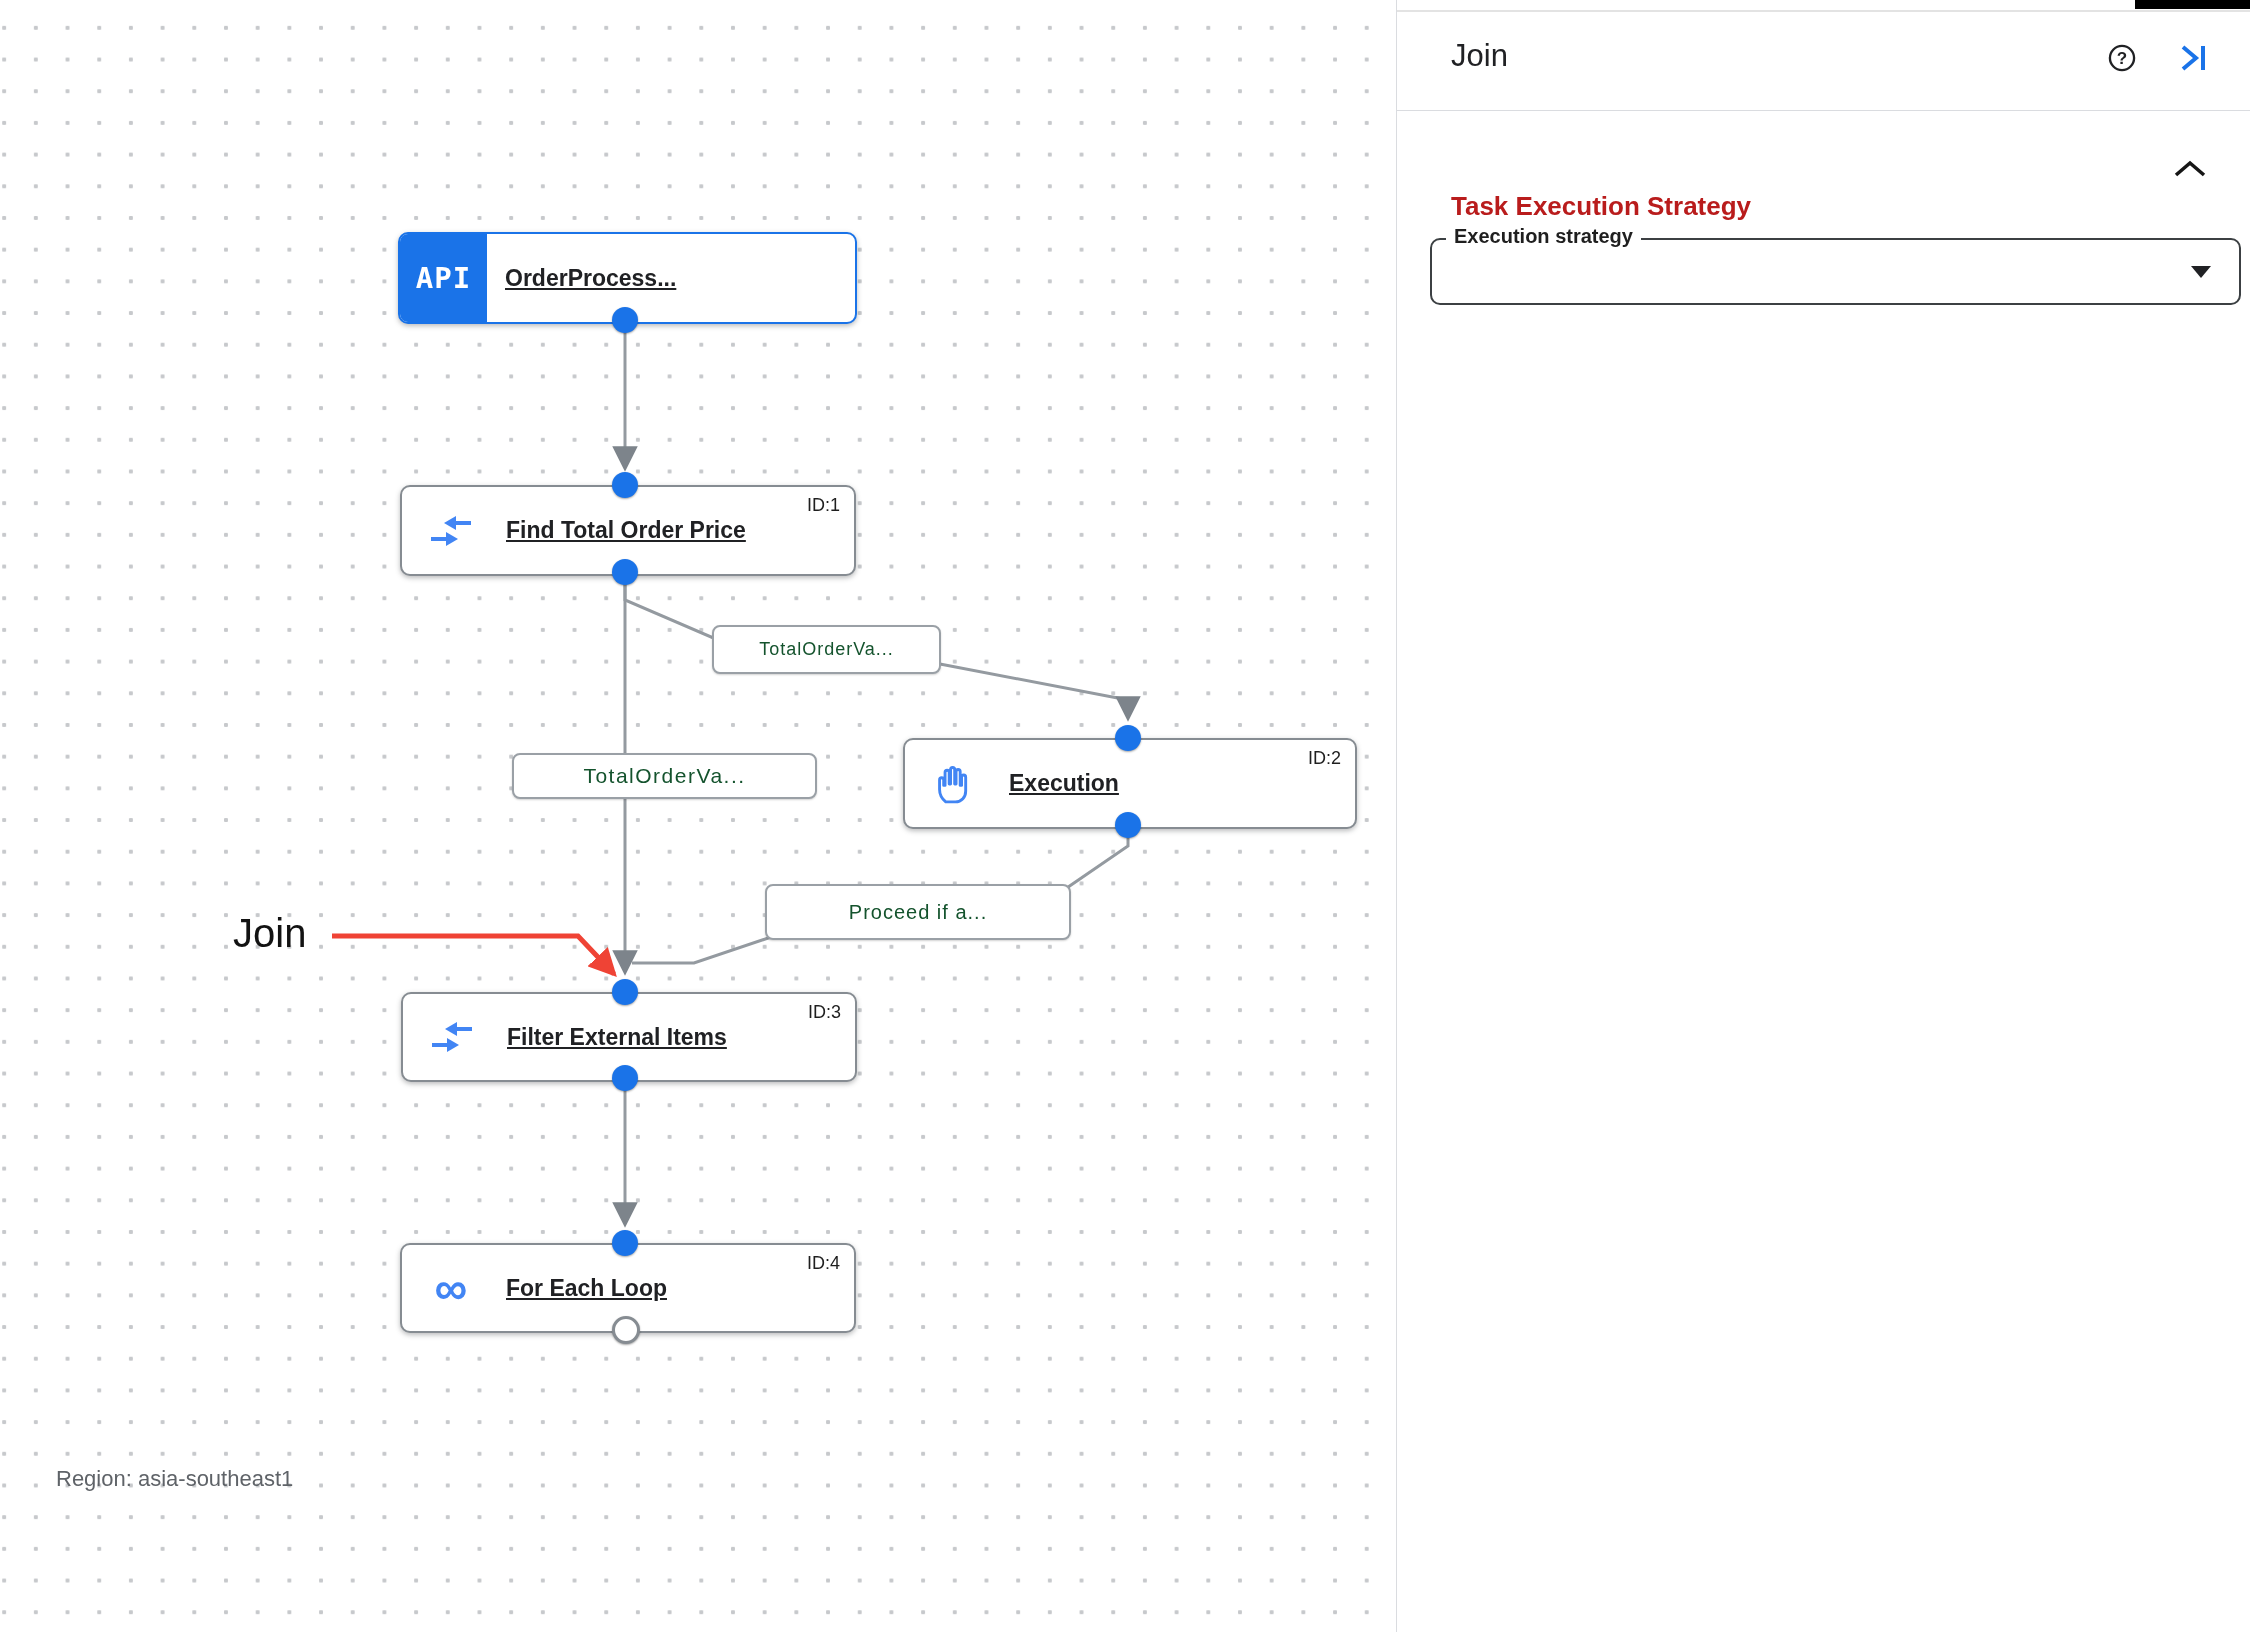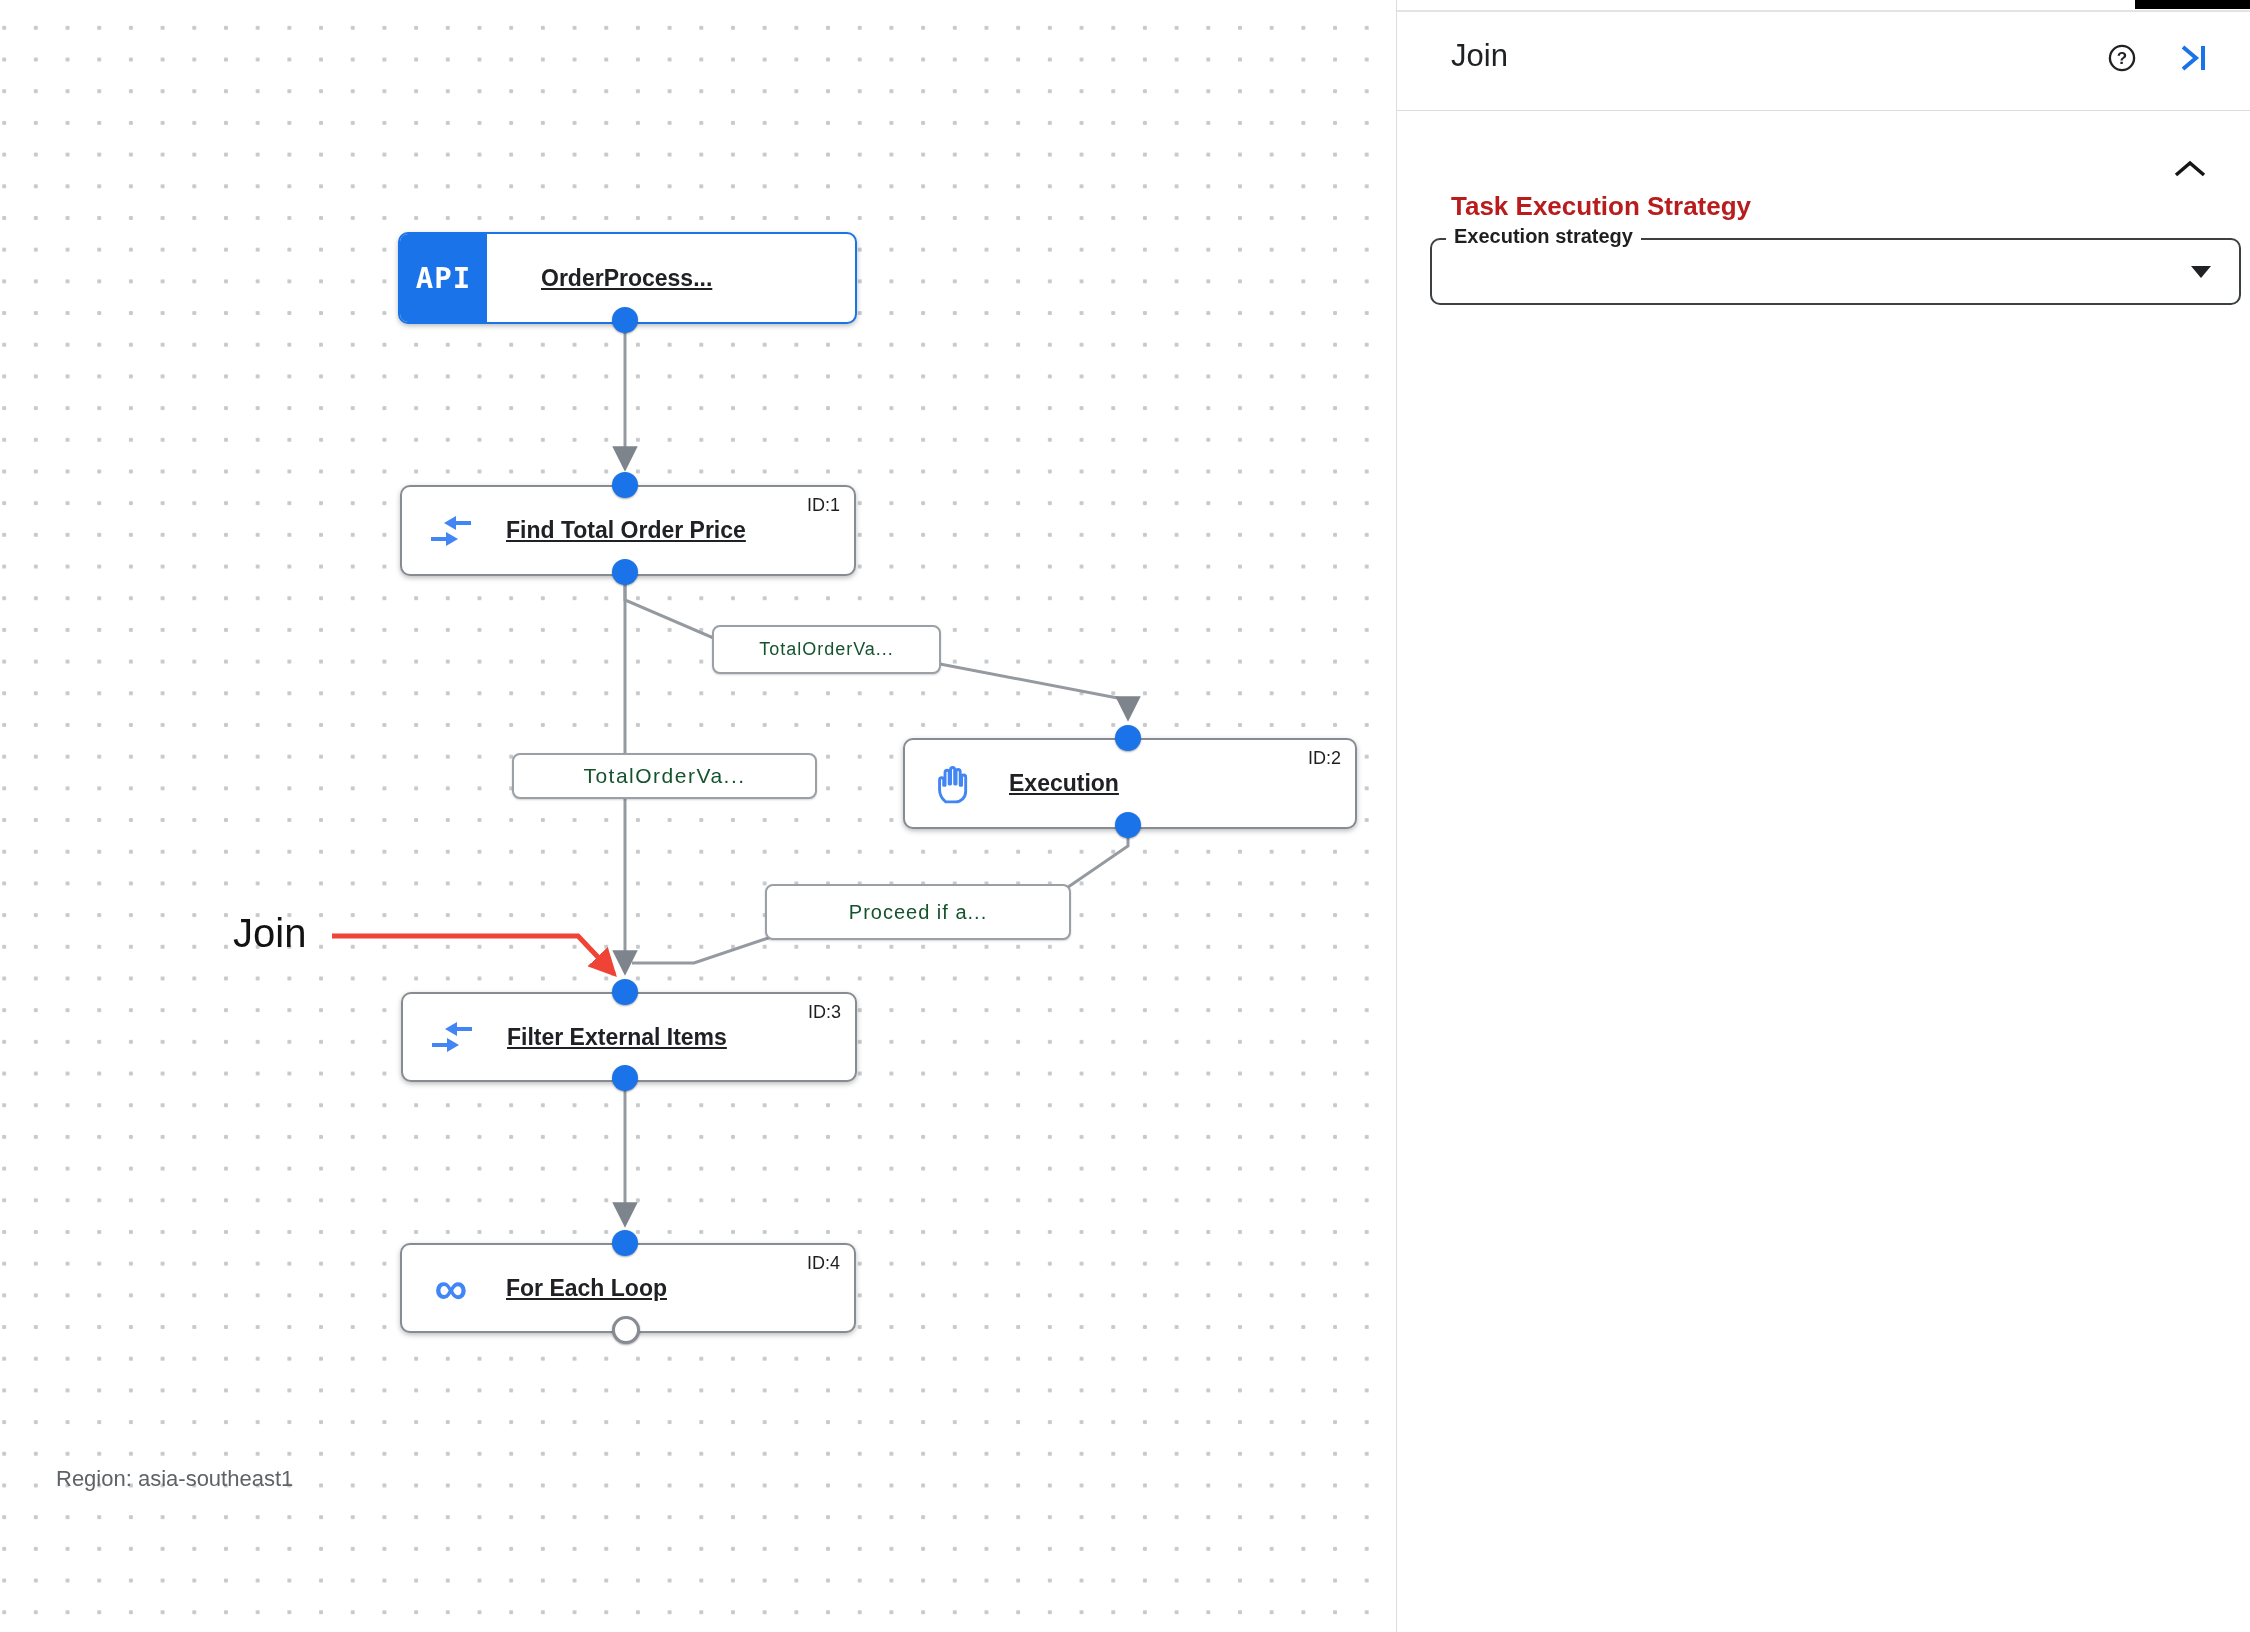--- a/index.html
+++ b/index.html
@@ -16,21 +16,21 @@
   #edges{z-index:1;}
   #annotation-arrow{z-index:6;}
 
   .edge-label{position:absolute;z-index:2;background:#fff;border:2px solid #9aa0a6;border-radius:8px;
     box-shadow:0 1px 2px rgba(0,0,0,.18);display:flex;align-items:center;justify-content:center;
     color:#14532d;white-space:nowrap;}
 
   .node{position:absolute;z-index:3;background:#fff;border-radius:10px;
     box-shadow:0 2px 5px rgba(60,64,67,.35);display:flex;align-items:center;}
   .node-gray{border:2px solid #868c92;}
-  .node-trigger{border:2.5px solid #1a73e8;overflow:hidden;gap:36px;}
+  .node-trigger{border:2.5px solid #1a73e8;overflow:hidden;}
   .node-label{font-weight:bold;font-size:23px;color:#202124;margin-left:32px;white-space:nowrap;text-decoration:underline;}
   .node-id{position:absolute;top:8px;right:14px;font-size:18px;color:#1f1f1f;text-align:right;}
   .node-icon{margin-left:26px;width:46px;display:flex;align-items:center;justify-content:center;}
   .trigger-icon-block{width:87px;align-self:stretch;background:#1a73e8;display:flex;align-items:center;
     justify-content:center;color:#fff;font-family:"DejaVu Sans Mono",monospace;font-weight:bold;
     font-size:29px;letter-spacing:1px;}
   .node-trigger .node-label{margin-left:18px;}
   .loop-glyph{font-size:46px;font-weight:bold;color:#4285f4;line-height:34px;}
 
   .cdot{position:absolute;z-index:4;width:26px;height:26px;border-radius:50%;background:#1a73e8;

